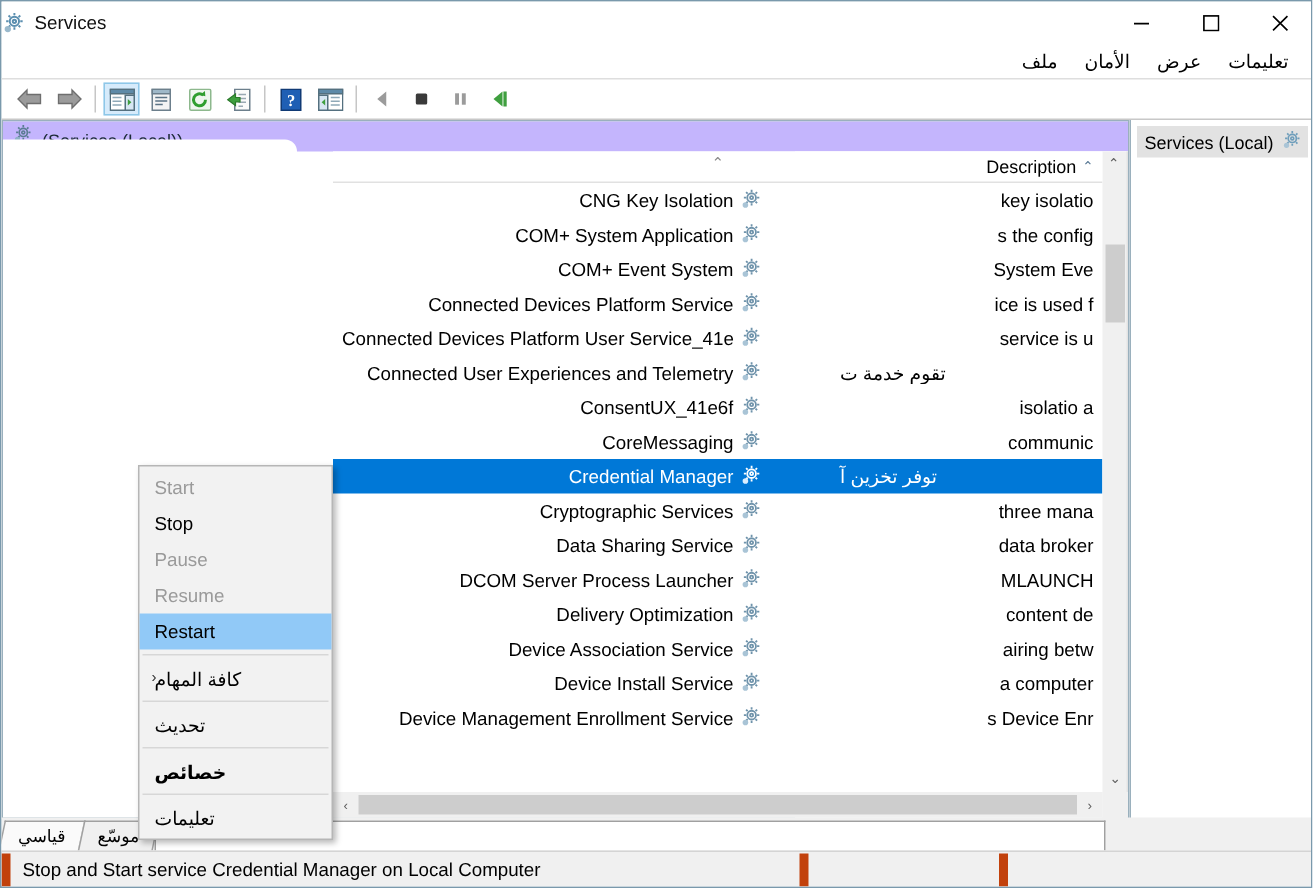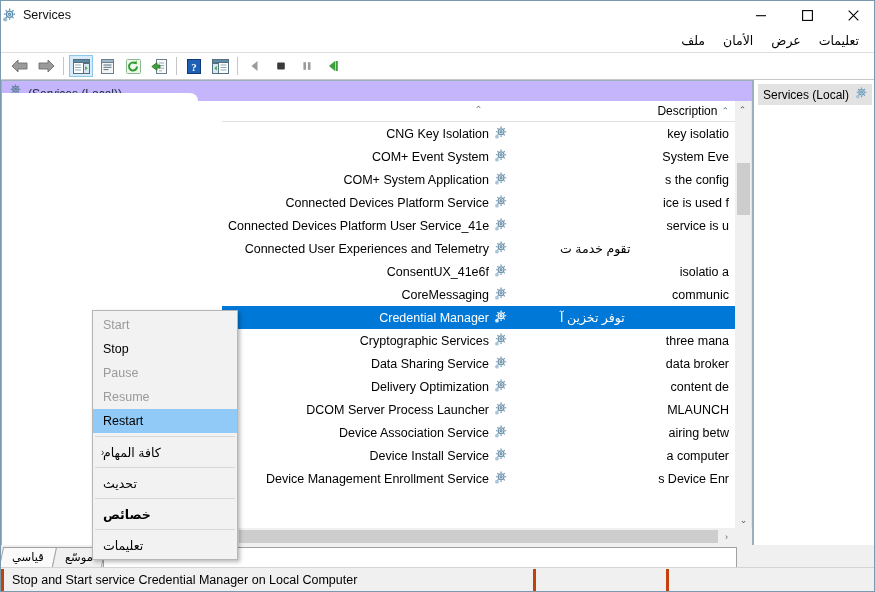--- a/index.html
+++ b/index.html
@@ -246,30 +246,30 @@
   }
 
   .statusbar {
     position: absolute; left: 0; bottom: 0; width: 875px; height: 24px;
     background: #f0f0f0; border-top: 1px solid #d4d4d4;
     display: flex; flex-direction: row-reverse; align-items: center;
   }
   .sb-pane {
     height: 22px; display: flex; align-items: center;
     padding: 0 8px; font-size: 12.5px; color: #000;
-    border-left: 3px solid #c2410c;
+    border-left: 6px solid #c2410c;
     direction: ltr;
   }
   .sb-main { flex: 1 1 auto; justify-content: flex-start; }
   .sb-a { width: 210px; flex: 0 0 210px; }
   .sb-b { width: 133px; flex: 0 0 133px; }
 
   
   .ctxmenu {
-    position: absolute; left: 91px; top: 309px; width: 146px;
+    position: absolute; left: 91px; top: 309px; width: 130px;
     background: #f2f2f2; border: 1px solid #b6b6b6;
     box-shadow: 2px 2px 4px rgba(0,0,0,.28);
     padding: 2px 0; z-index: 50; direction: rtl;
   }
   .ctxitem {
     height: 24px; display: flex; flex-direction: row-reverse;
     align-items: center; padding: 0 6px 0 10px;
     font-size: 12.5px; color: #000; position: relative;
   }
   .ctxitem .cl { margin-right: auto; }
@@ -503,48 +503,48 @@
               <div class="row">
                 <div class="cell-name">
                   <span><svg class="gear" viewBox="0 0 16 16">
                       <g fill="none" stroke="#6f93ab" stroke-width="1.3">
                         <circle cx="8.6" cy="7.2" r="3.1"></circle>
                         <circle cx="8.6" cy="7.2" r="1.1"></circle>
                         <path d="M8.6 1.6v1.6M8.6 11.2v1.6M3.1 7.2h1.6M12.5 7.2h1.6M4.7 3.3l1.1 1.1M11.4 10l1.1 1.1M12.5 3.3l-1.1 1.1M5.8 10l-1.1 1.1"></path>
                       </g>
                       <circle cx="4.2" cy="12.4" r="2" fill="#a9c4d6"></circle>
                     </svg></span>
+                  <span class="nm">COM+ System Application</span>
+                </div>
+                <div class="cell-desc">s the config</div>
+              </div>
+              <div class="row">
+                <div class="cell-name">
+                  <span><svg class="gear" viewBox="0 0 16 16">
+                      <g fill="none" stroke="#6f93ab" stroke-width="1.3">
+                        <circle cx="8.6" cy="7.2" r="3.1"></circle>
+                        <circle cx="8.6" cy="7.2" r="1.1"></circle>
+                        <path d="M8.6 1.6v1.6M8.6 11.2v1.6M3.1 7.2h1.6M12.5 7.2h1.6M4.7 3.3l1.1 1.1M11.4 10l1.1 1.1M12.5 3.3l-1.1 1.1M5.8 10l-1.1 1.1"></path>
+                      </g>
+                      <circle cx="4.2" cy="12.4" r="2" fill="#a9c4d6"></circle>
+                    </svg></span>
                   <span class="nm">COM+ Event System</span>
                 </div>
                 <div class="cell-desc">System Eve</div>
               </div>
               <div class="row">
                 <div class="cell-name">
                   <span><svg class="gear" viewBox="0 0 16 16">
                       <g fill="none" stroke="#6f93ab" stroke-width="1.3">
                         <circle cx="8.6" cy="7.2" r="3.1"></circle>
                         <circle cx="8.6" cy="7.2" r="1.1"></circle>
                         <path d="M8.6 1.6v1.6M8.6 11.2v1.6M3.1 7.2h1.6M12.5 7.2h1.6M4.7 3.3l1.1 1.1M11.4 10l1.1 1.1M12.5 3.3l-1.1 1.1M5.8 10l-1.1 1.1"></path>
                       </g>
                       <circle cx="4.2" cy="12.4" r="2" fill="#a9c4d6"></circle>
                     </svg></span>
-                  <span class="nm">COM+ System Application</span>
-                </div>
-                <div class="cell-desc">s the config</div>
-              </div>
-              <div class="row">
-                <div class="cell-name">
-                  <span><svg class="gear" viewBox="0 0 16 16">
-                      <g fill="none" stroke="#6f93ab" stroke-width="1.3">
-                        <circle cx="8.6" cy="7.2" r="3.1"></circle>
-                        <circle cx="8.6" cy="7.2" r="1.1"></circle>
-                        <path d="M8.6 1.6v1.6M8.6 11.2v1.6M3.1 7.2h1.6M12.5 7.2h1.6M4.7 3.3l1.1 1.1M11.4 10l1.1 1.1M12.5 3.3l-1.1 1.1M5.8 10l-1.1 1.1"></path>
-                      </g>
-                      <circle cx="4.2" cy="12.4" r="2" fill="#a9c4d6"></circle>
-                    </svg></span>
                   <span class="nm">Connected Devices Platform Service</span>
                 </div>
                 <div class="cell-desc">ice is used f</div>
               </div>
               <div class="row">
                 <div class="cell-name">
                   <span><svg class="gear" viewBox="0 0 16 16">
                       <g fill="none" stroke="#6f93ab" stroke-width="1.3">
                         <circle cx="8.6" cy="7.2" r="3.1"></circle>
                         <circle cx="8.6" cy="7.2" r="1.1"></circle>
@@ -643,37 +643,37 @@
               <div class="row">
                 <div class="cell-name">
                   <span><svg class="gear" viewBox="0 0 16 16">
                       <g fill="none" stroke="#6f93ab" stroke-width="1.3">
                         <circle cx="8.6" cy="7.2" r="3.1"></circle>
                         <circle cx="8.6" cy="7.2" r="1.1"></circle>
                         <path d="M8.6 1.6v1.6M8.6 11.2v1.6M3.1 7.2h1.6M12.5 7.2h1.6M4.7 3.3l1.1 1.1M11.4 10l1.1 1.1M12.5 3.3l-1.1 1.1M5.8 10l-1.1 1.1"></path>
                       </g>
                       <circle cx="4.2" cy="12.4" r="2" fill="#a9c4d6"></circle>
                     </svg></span>
+                  <span class="nm">DCOM Server Process Launcher</span>
+                </div>
+                <div class="cell-desc">MLAUNCH</div>
+              </div>
+              <div class="row">
+                <div class="cell-name">
+                  <span><svg class="gear" viewBox="0 0 16 16">
+                      <g fill="none" stroke="#6f93ab" stroke-width="1.3">
+                        <circle cx="8.6" cy="7.2" r="3.1"></circle>
+                        <circle cx="8.6" cy="7.2" r="1.1"></circle>
+                        <path d="M8.6 1.6v1.6M8.6 11.2v1.6M3.1 7.2h1.6M12.5 7.2h1.6M4.7 3.3l1.1 1.1M11.4 10l1.1 1.1M12.5 3.3l-1.1 1.1M5.8 10l-1.1 1.1"></path>
+                      </g>
+                      <circle cx="4.2" cy="12.4" r="2" fill="#a9c4d6"></circle>
+                    </svg></span>
                   <span class="nm">Delivery Optimization</span>
                 </div>
                 <div class="cell-desc">content de</div>
-              </div>
-              <div class="row">
-                <div class="cell-name">
-                  <span><svg class="gear" viewBox="0 0 16 16">
-                      <g fill="none" stroke="#6f93ab" stroke-width="1.3">
-                        <circle cx="8.6" cy="7.2" r="3.1"></circle>
-                        <circle cx="8.6" cy="7.2" r="1.1"></circle>
-                        <path d="M8.6 1.6v1.6M8.6 11.2v1.6M3.1 7.2h1.6M12.5 7.2h1.6M4.7 3.3l1.1 1.1M11.4 10l1.1 1.1M12.5 3.3l-1.1 1.1M5.8 10l-1.1 1.1"></path>
-                      </g>
-                      <circle cx="4.2" cy="12.4" r="2" fill="#a9c4d6"></circle>
-                    </svg></span>
-                  <span class="nm">DCOM Server Process Launcher</span>
-                </div>
-                <div class="cell-desc">MLAUNCH</div>
               </div>
               <div class="row">
                 <div class="cell-name">
                   <span><svg class="gear" viewBox="0 0 16 16">
                       <g fill="none" stroke="#6f93ab" stroke-width="1.3">
                         <circle cx="8.6" cy="7.2" r="3.1"></circle>
                         <circle cx="8.6" cy="7.2" r="1.1"></circle>
                         <path d="M8.6 1.6v1.6M8.6 11.2v1.6M3.1 7.2h1.6M12.5 7.2h1.6M4.7 3.3l1.1 1.1M11.4 10l1.1 1.1M12.5 3.3l-1.1 1.1M5.8 10l-1.1 1.1"></path>
                       </g>
                       <circle cx="4.2" cy="12.4" r="2" fill="#a9c4d6"></circle>

